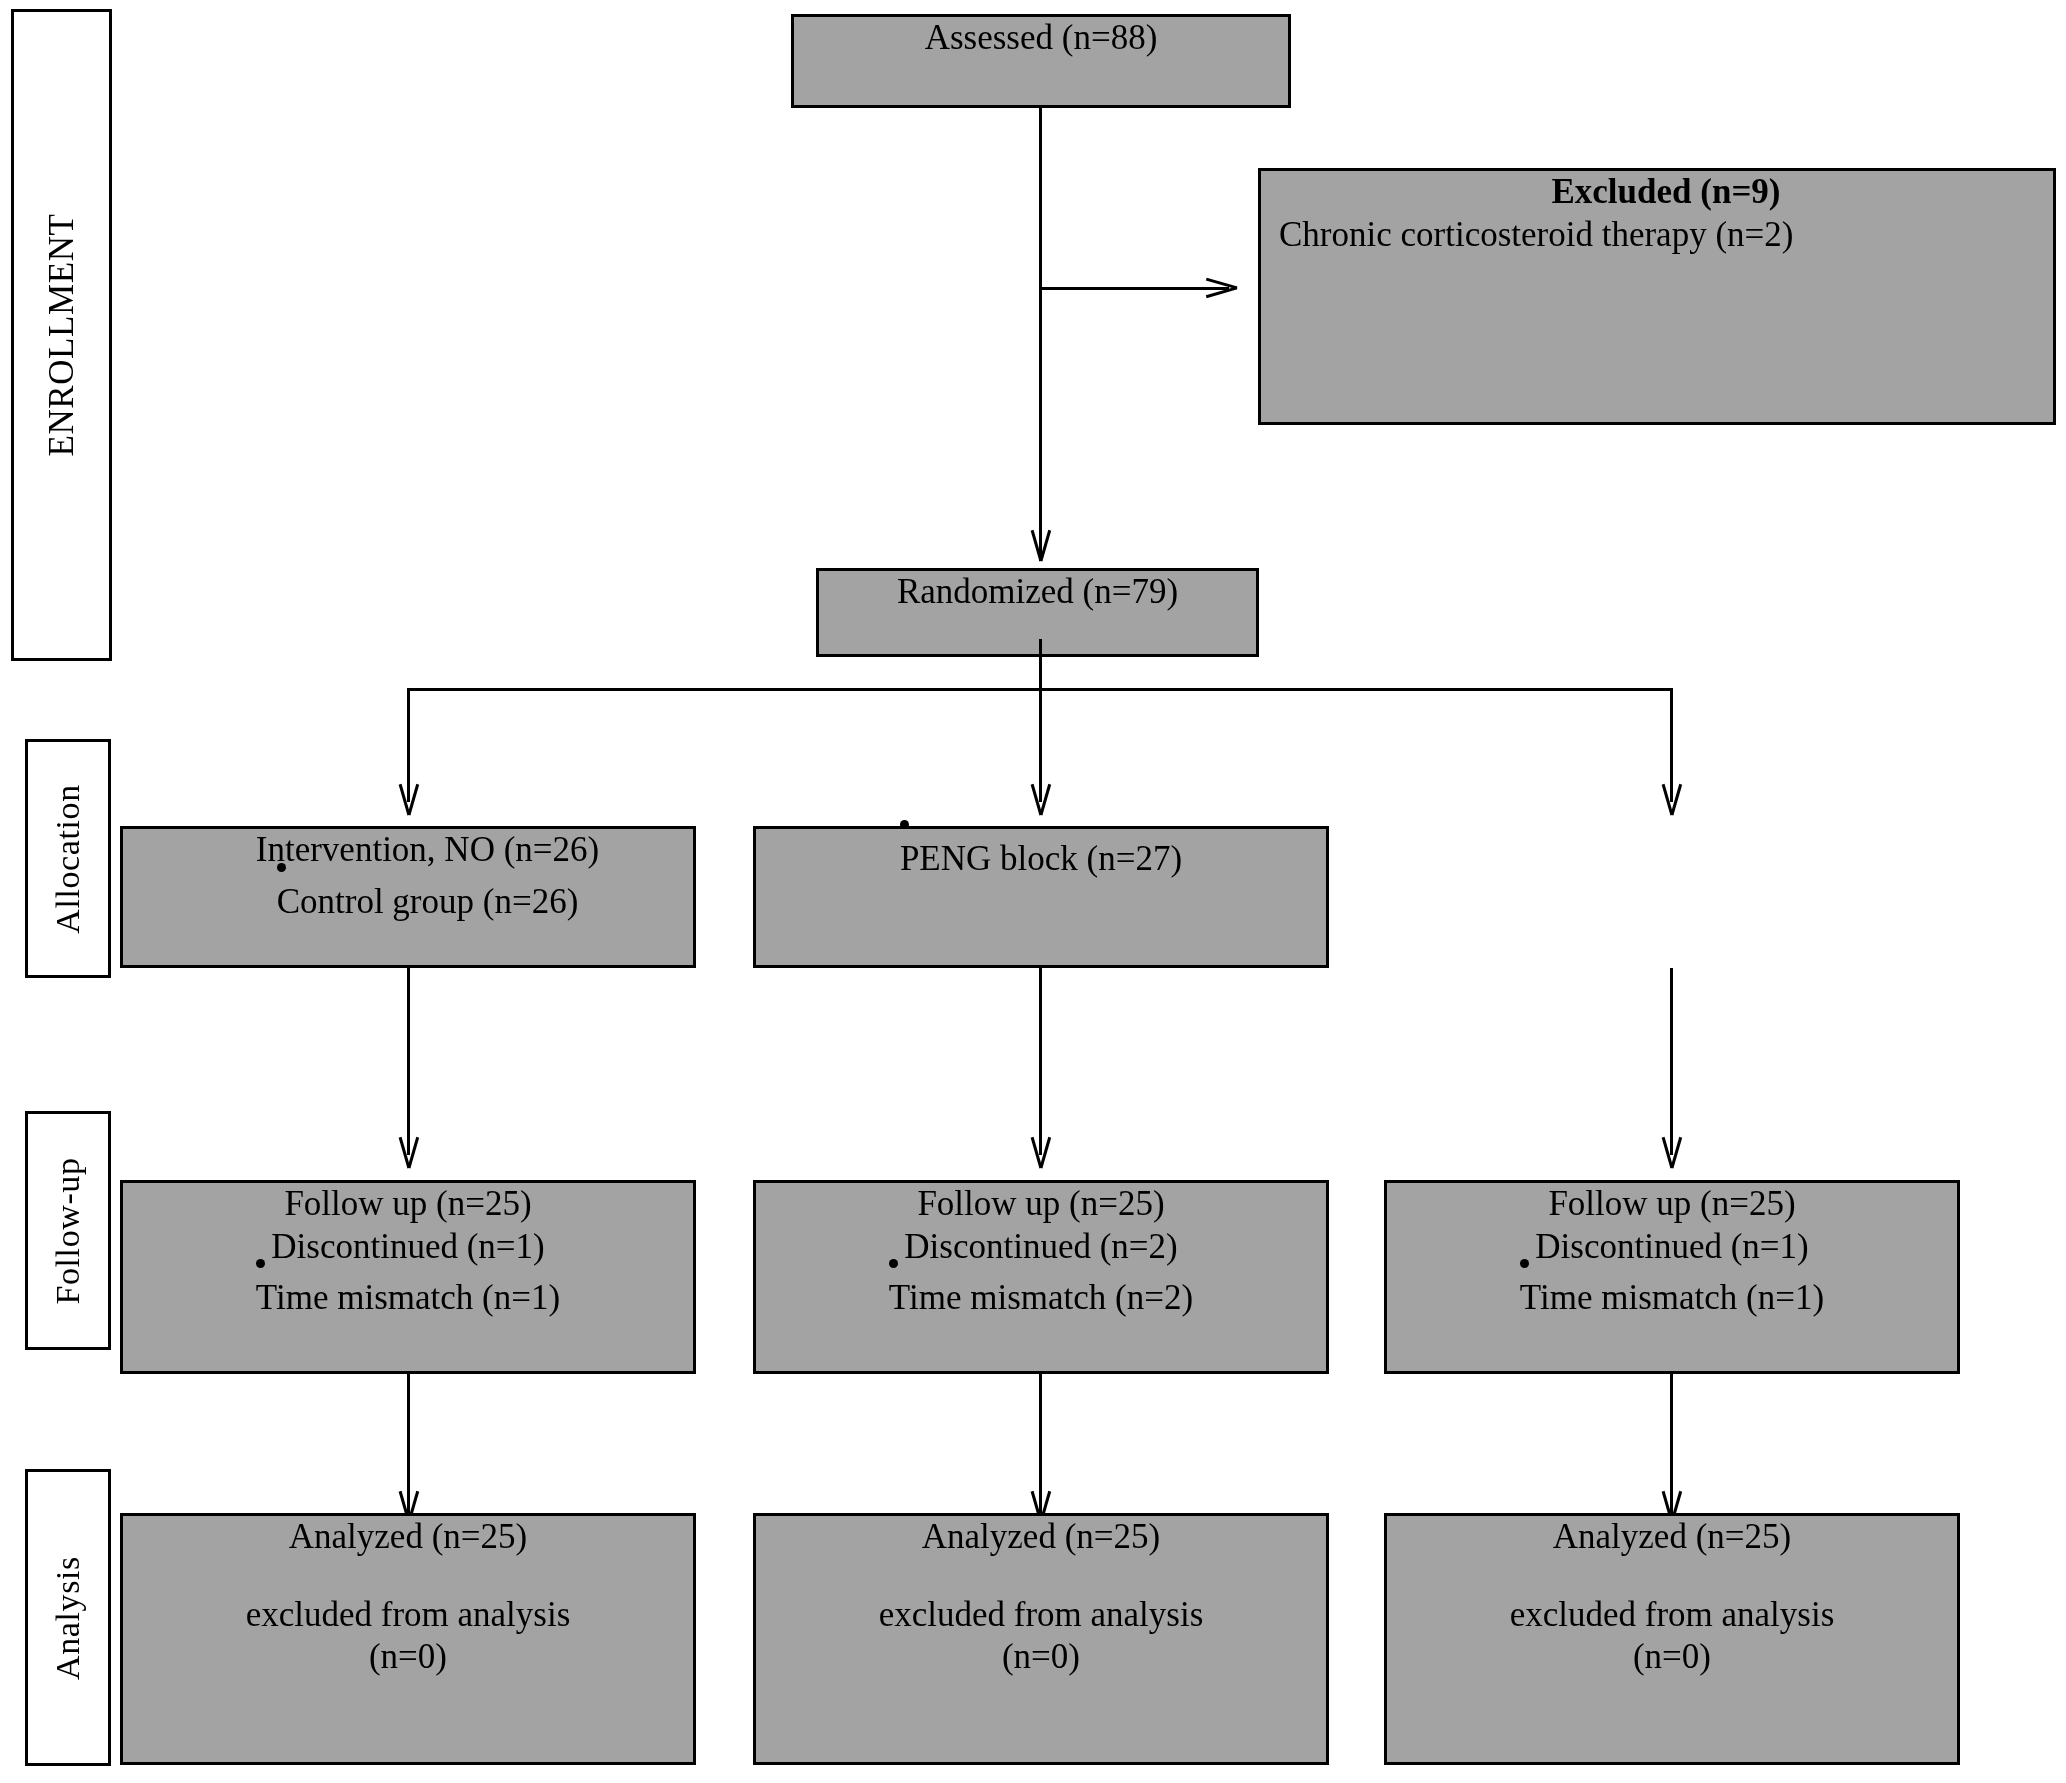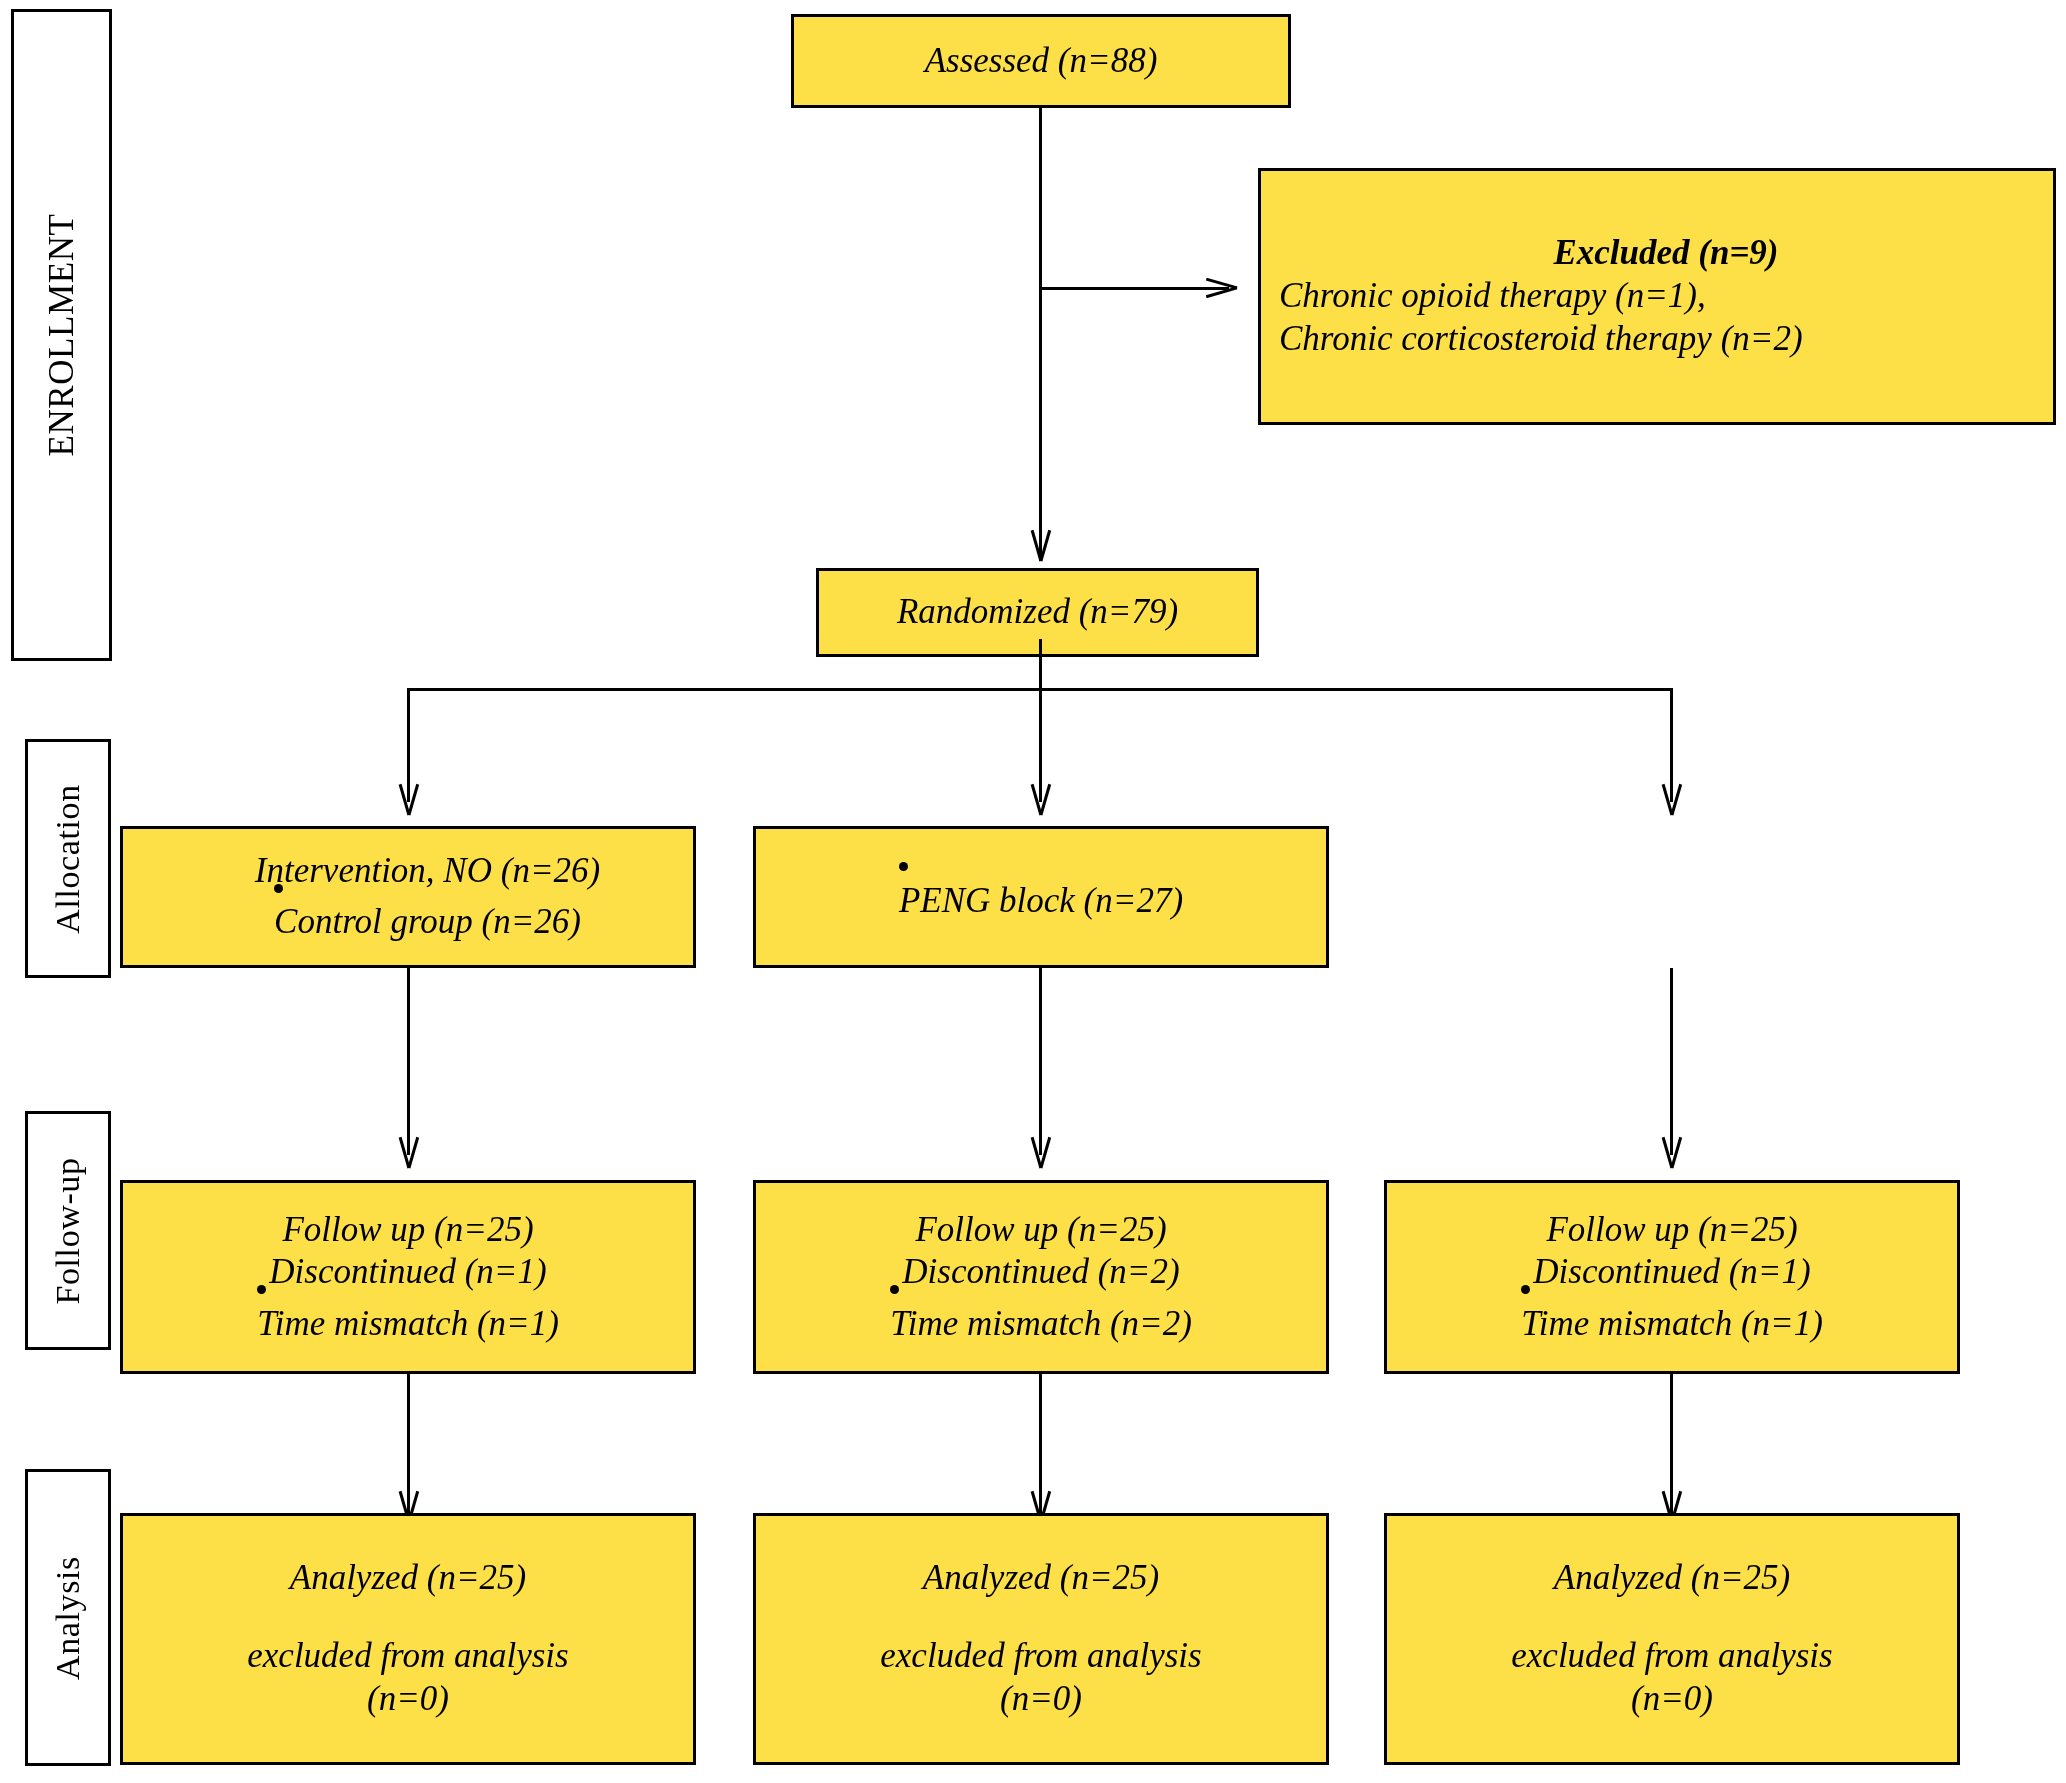--- a/index.html
+++ b/index.html
@@ -15,29 +15,27 @@
     font-family: "Liberation Serif", "DejaVu Serif", serif;
     color: #000000;
     overflow: hidden;
   }
 
   
   .box {
     position: absolute;
     box-sizing: border-box;
     border: 3.8px solid #000000;
-    background: #fde047;
+    background: #a3a3a3;
     display: flex;
     flex-direction: column;
     align-items: center;
-    justify-content: center;
     text-align: center;
     line-height: 1.22;
     font-size: 35px;
-    font-style: italic;
   }
   .box .line { white-space: nowrap; }
   .box .line.bold { font-weight: bold; }
 
   
   .box.left-body {
     align-items: flex-start;
     text-align: left;
     padding-left: 18px;
   }
@@ -171,21 +169,20 @@
   </div>
 
   <div class="vline" style="left:1039px; top:108px; height:453px;"></div>
   <div class="arrow-down" style="left:1024px; top:529px;"></div>
 
   <div class="hline" style="left:1039px; top:287px; width:190px;"></div>
   <div class="arrow-right" style="left:1205px; top:271px;"></div>
 
   <div class="box left-body" style="left:1258px; top:168px; width:798px; height:257px;">
     <div class="line bold">Excluded (n=9)</div>
-    <div class="line">Chronic opioid therapy (n=1),</div>
     <div class="line">Chronic corticosteroid therapy (n=2)</div>
   </div>
 
   <div class="box" style="left:816px; top:568px; width:443px; height:89px;">
     <div class="line">Randomized (n=79)</div>
   </div>
 
   <div class="vline" style="left:1039px; top:639px; height:52px;"></div>
   <div class="hline" style="left:407px; top:688px; width:1264px;"></div>
 

